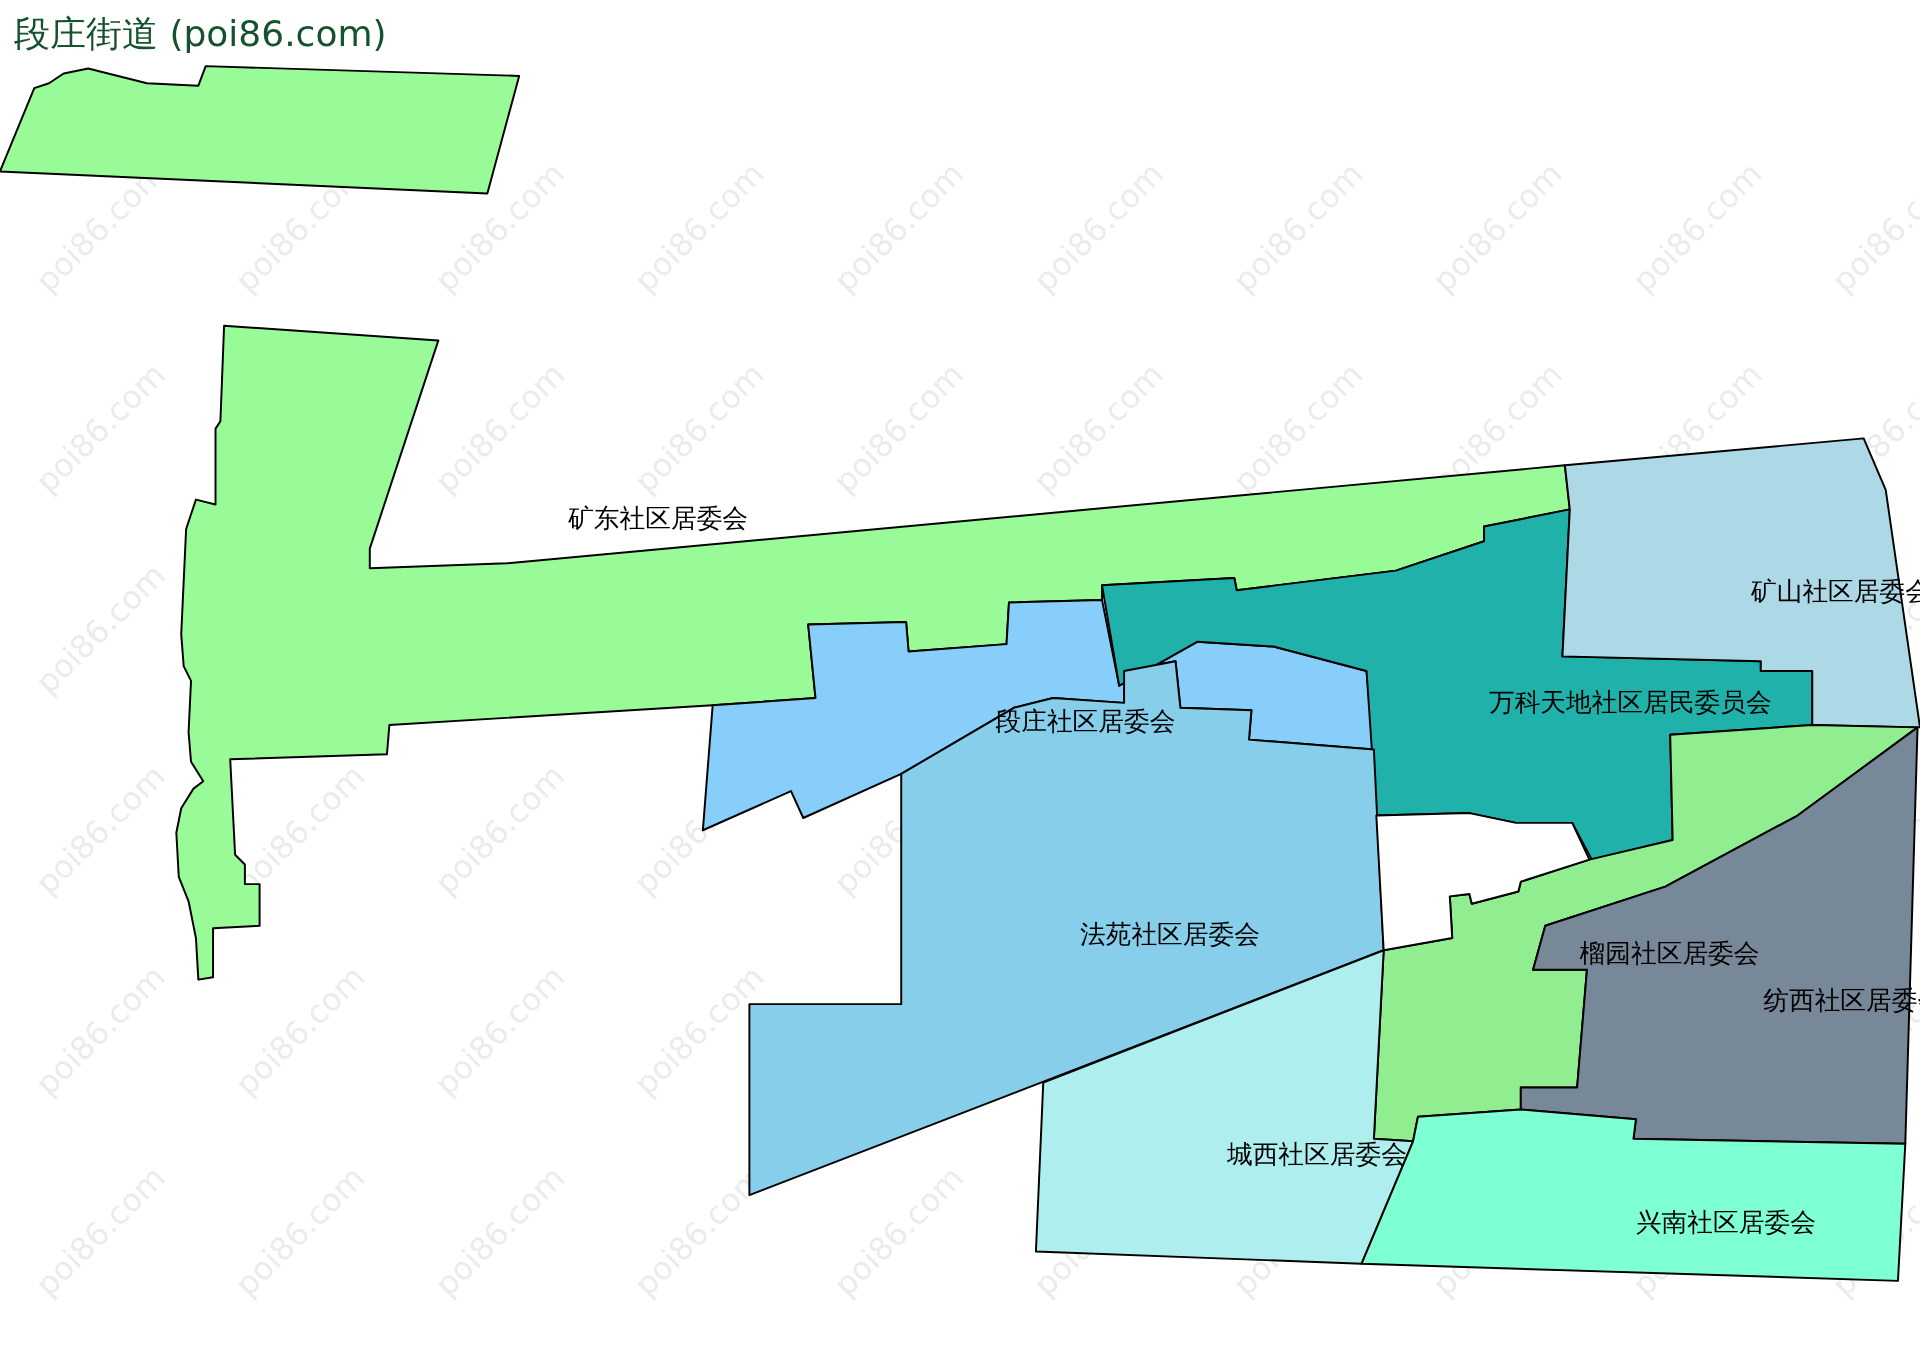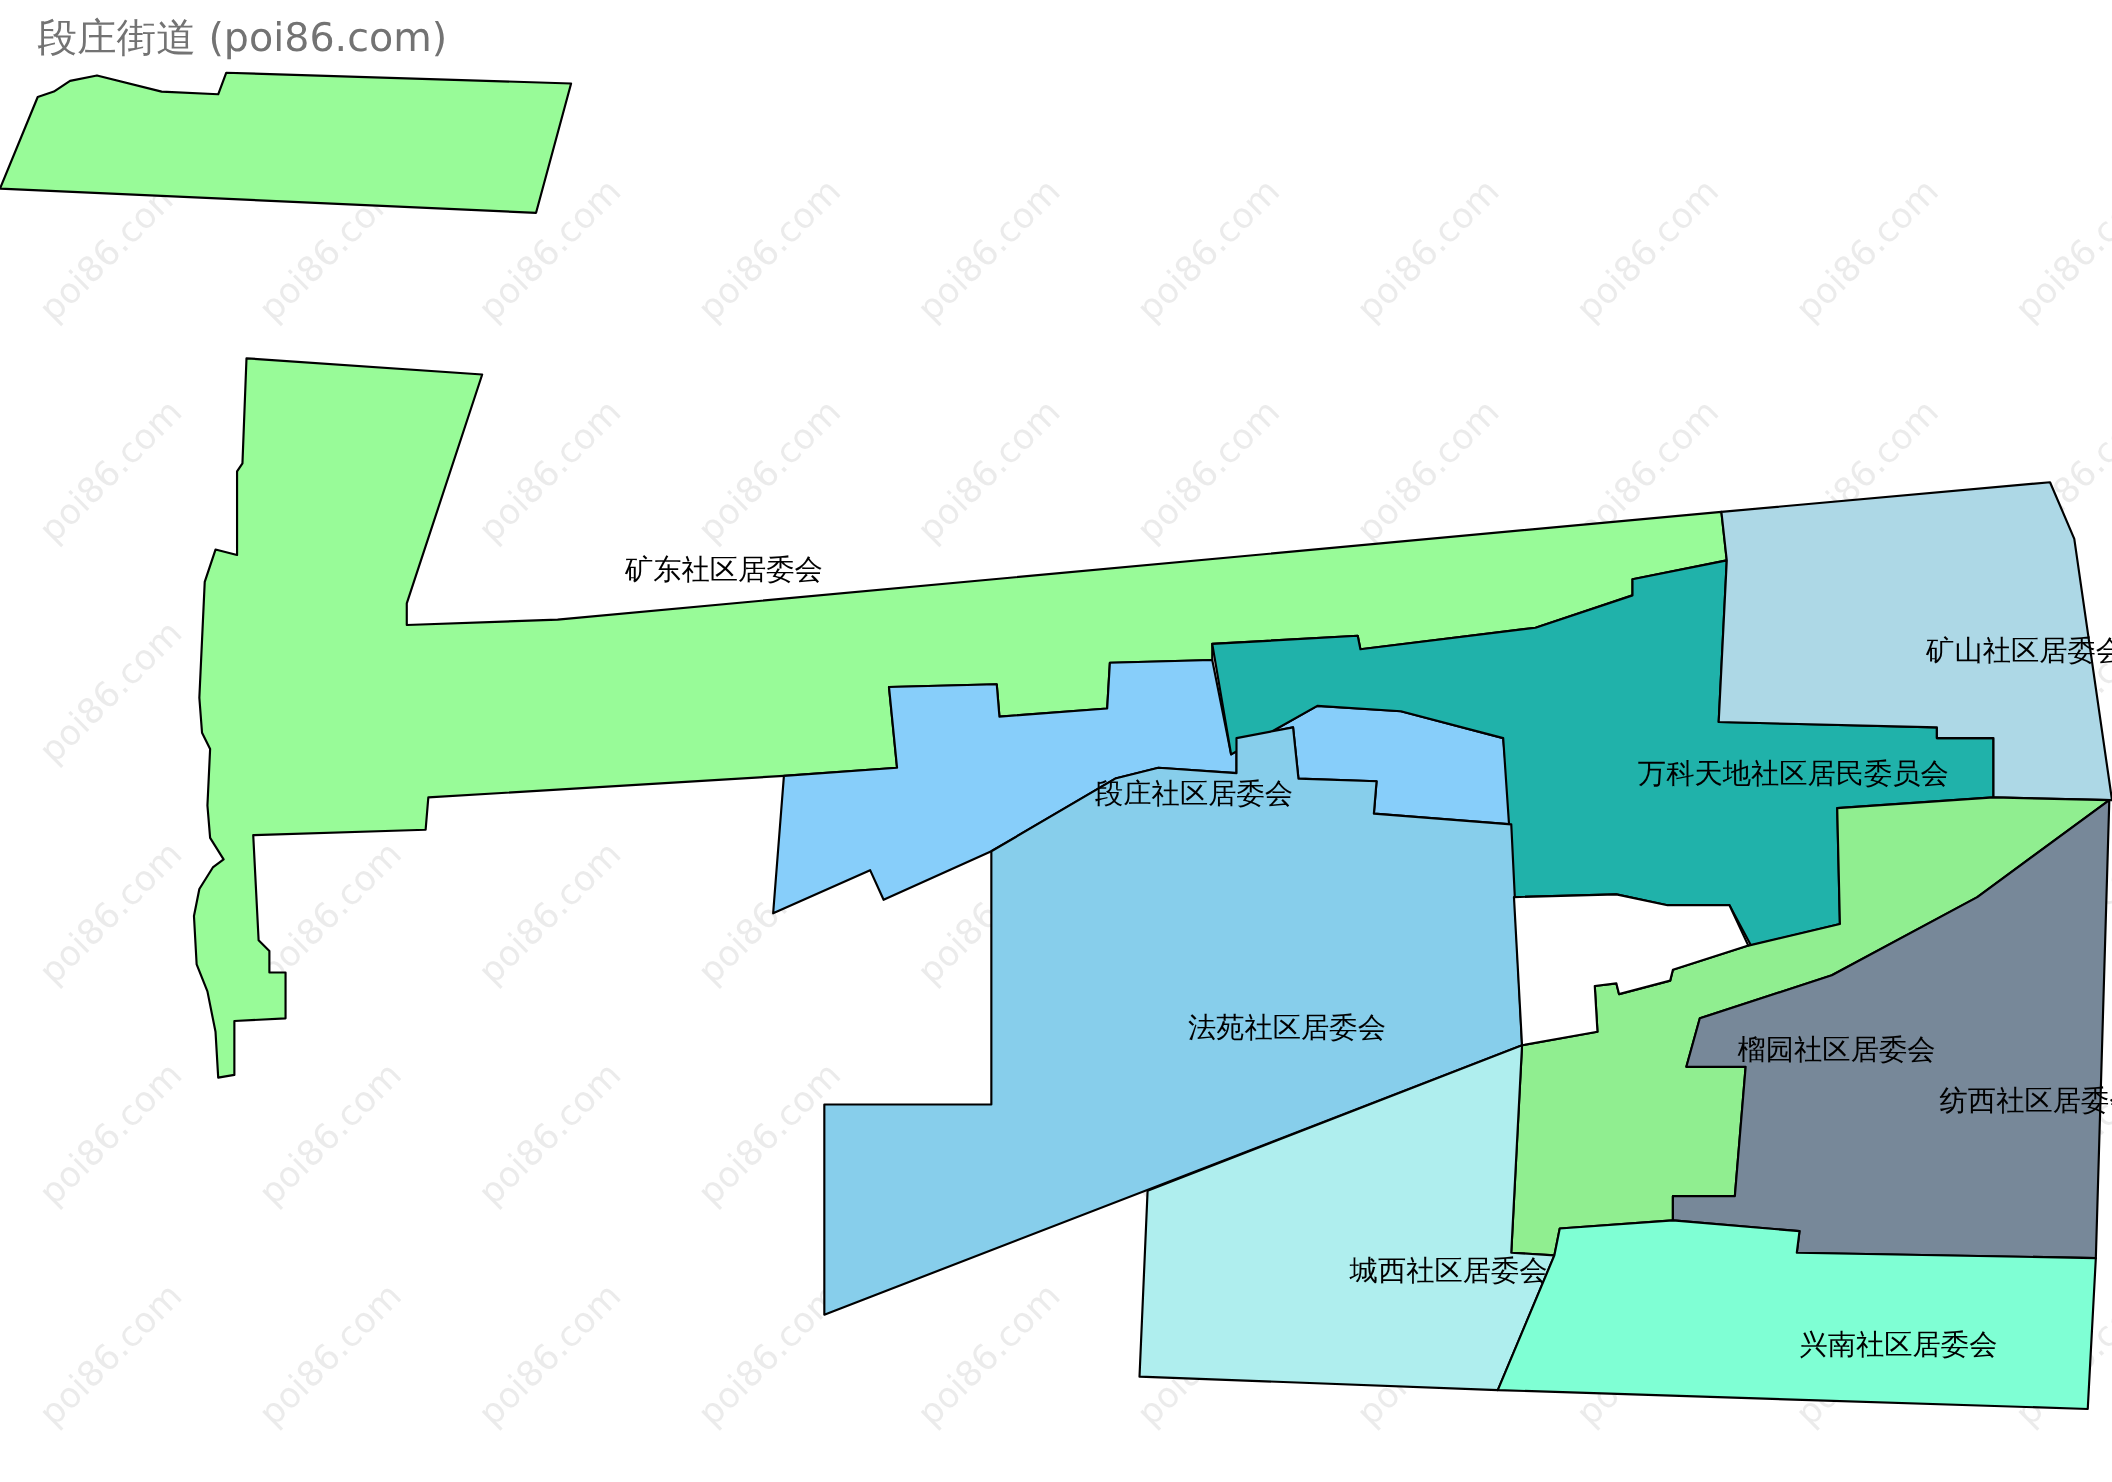--- a/index.html
+++ b/index.html
@@ -1,17 +1,17 @@
 <!DOCTYPE html>
 <html><head>
 <meta charset="utf-8">
 <style>
   html,body{margin:0;padding:0;background:#ffffff;}
   body{width:1920px;height:1347px;position:relative;overflow:hidden;font-family:"DejaVu Sans",sans-serif;}
-  #title{position:absolute;left:14px;top:10px;font-size:36px;color:#737373;white-space:nowrap;margin-left:20px;}
+  #title{position:absolute;left:14px;top:10px;font-size:36px;color:#14532d;white-space:nowrap;}
   svg#map{position:absolute;left:0;top:0;width:1920px;height:1347px;}
   .region{stroke:#000;stroke-width:1.6;stroke-linejoin:round;}
   .lbl{font-family:"DejaVu Sans",sans-serif;font-size:21px;fill:#000;}
   .wm{font-family:"DejaVu Sans",sans-serif;font-size:26px;fill:#c8c8c8;opacity:0.35;}
 </style>
 </head>
 <body>
 
 <div id="title">段庄街道 (poi86.com)</div>
 

